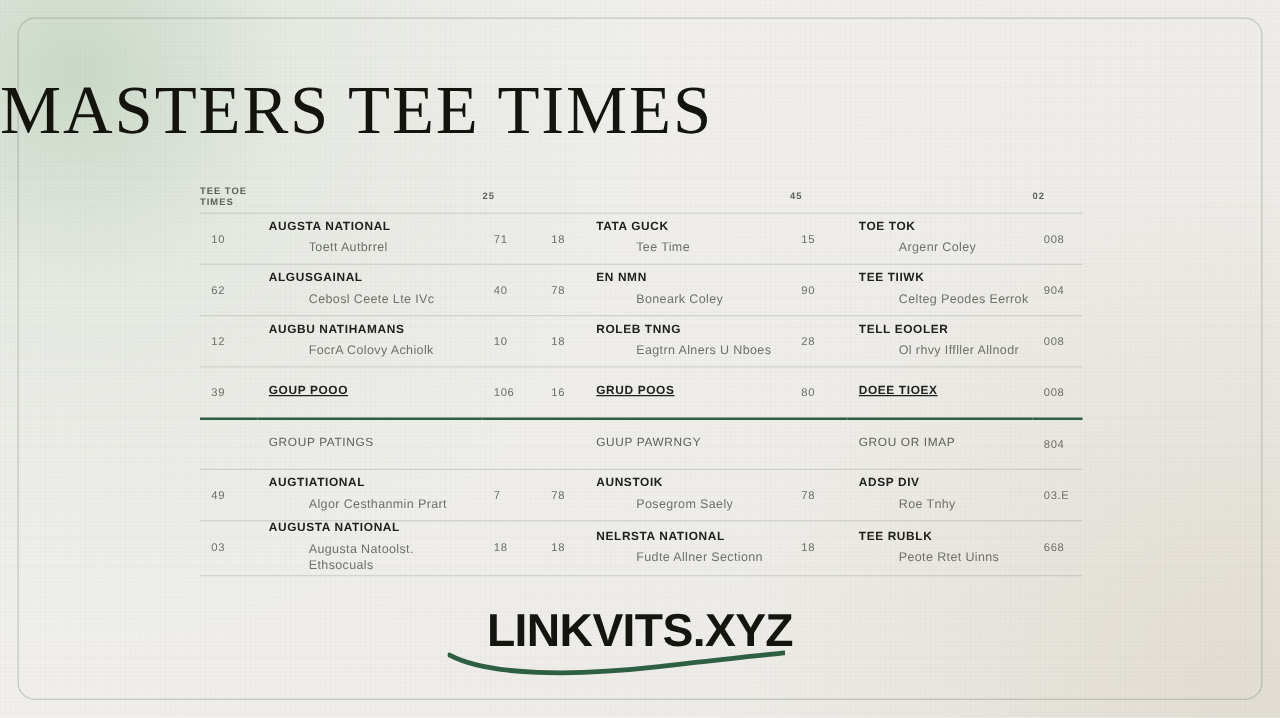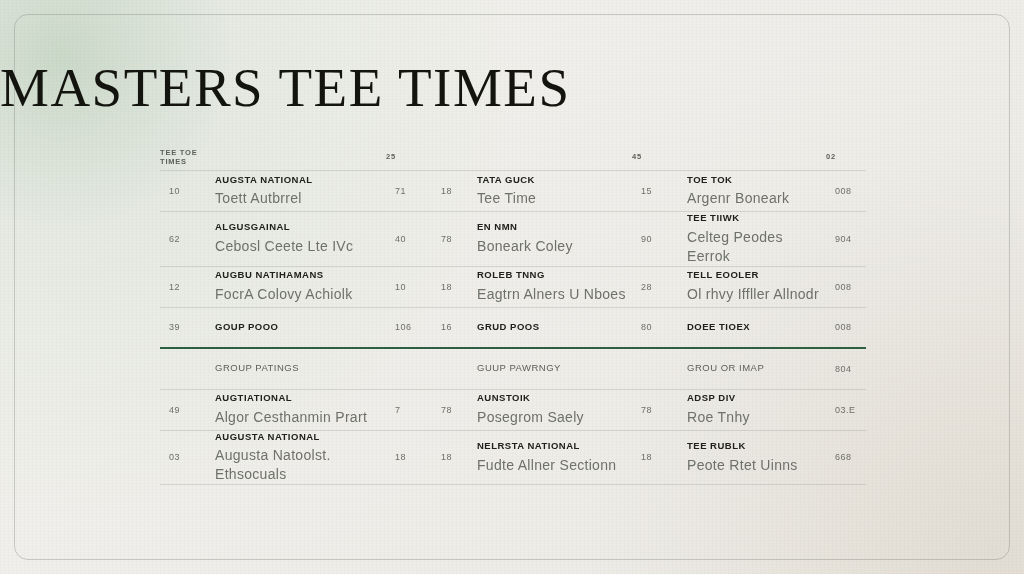--- a/index.html
+++ b/index.html
@@ -106,32 +106,34 @@
     line-height: 1.35;
   }
   td .cell .main {
     font-size: 9.5px;
     font-weight: 700;
     color: #20211c;
     letter-spacing: 0.5px;
     text-transform: uppercase;
   }
   td .cell .sub {
-    font-size: 14px;
+    font-size: 10px;
     color: #6e716a;
     letter-spacing: 0.3px;
     margin-top: 3px;
+    margin-left: 32px;
   }
 
   tr.rule-row td {
     border-bottom: 2px solid #2f5f43;
   }
 
   tr.group-row td .cell .main {
     font-weight: 700;
+    text-decoration: underline;
   }
   tr.group-light td .cell .main {
     font-weight: 400;
     color: #5c5f58;
   }
 
   
   .c0 { width: 46px; }
   .c1 { width: 180px; }
   .c2 { width: 46px; }
@@ -212,21 +214,21 @@
                 <div class="main">TATA GUCK</div>
                 <div class="sub">Tee Time</div>
               </div>
             </td>
           <td class="c5">
               <div class="num">15</div>
             </td>
           <td class="c6">
               <div class="cell">
                 <div class="main">TOE TOK</div>
-                <div class="sub">Argenr Boneark</div>
+                <div class="sub">Argenr Coley</div>
               </div>
             </td>
           <td class="c7">
               <div class="num">008</div>
             </td>
         </tr>
 
         <tr>
           <td class="c0">
               <div class="num">62</div>
@@ -434,13 +436,21 @@
             </td>
           <td class="c7">
               <div class="num">668</div>
             </td>
         </tr>
 
       </tbody>
     </table>
   </div>
 
+  <div class="footer">
+    <div class="brand">
+      <span>LINKVITS.XYZ</span>
+      <svg class="swoosh" viewBox="0 0 320 26" preserveAspectRatio="none">
+        <path d="M2 6 C 40 26, 120 26, 200 17 C 250 11, 290 7, 318 4" fill="none" stroke="#2f5f43" stroke-width="4.5" stroke-linecap="round"></path>
+      </svg>
+    </div>
+  </div>
 </div>
 
 </body></html>

